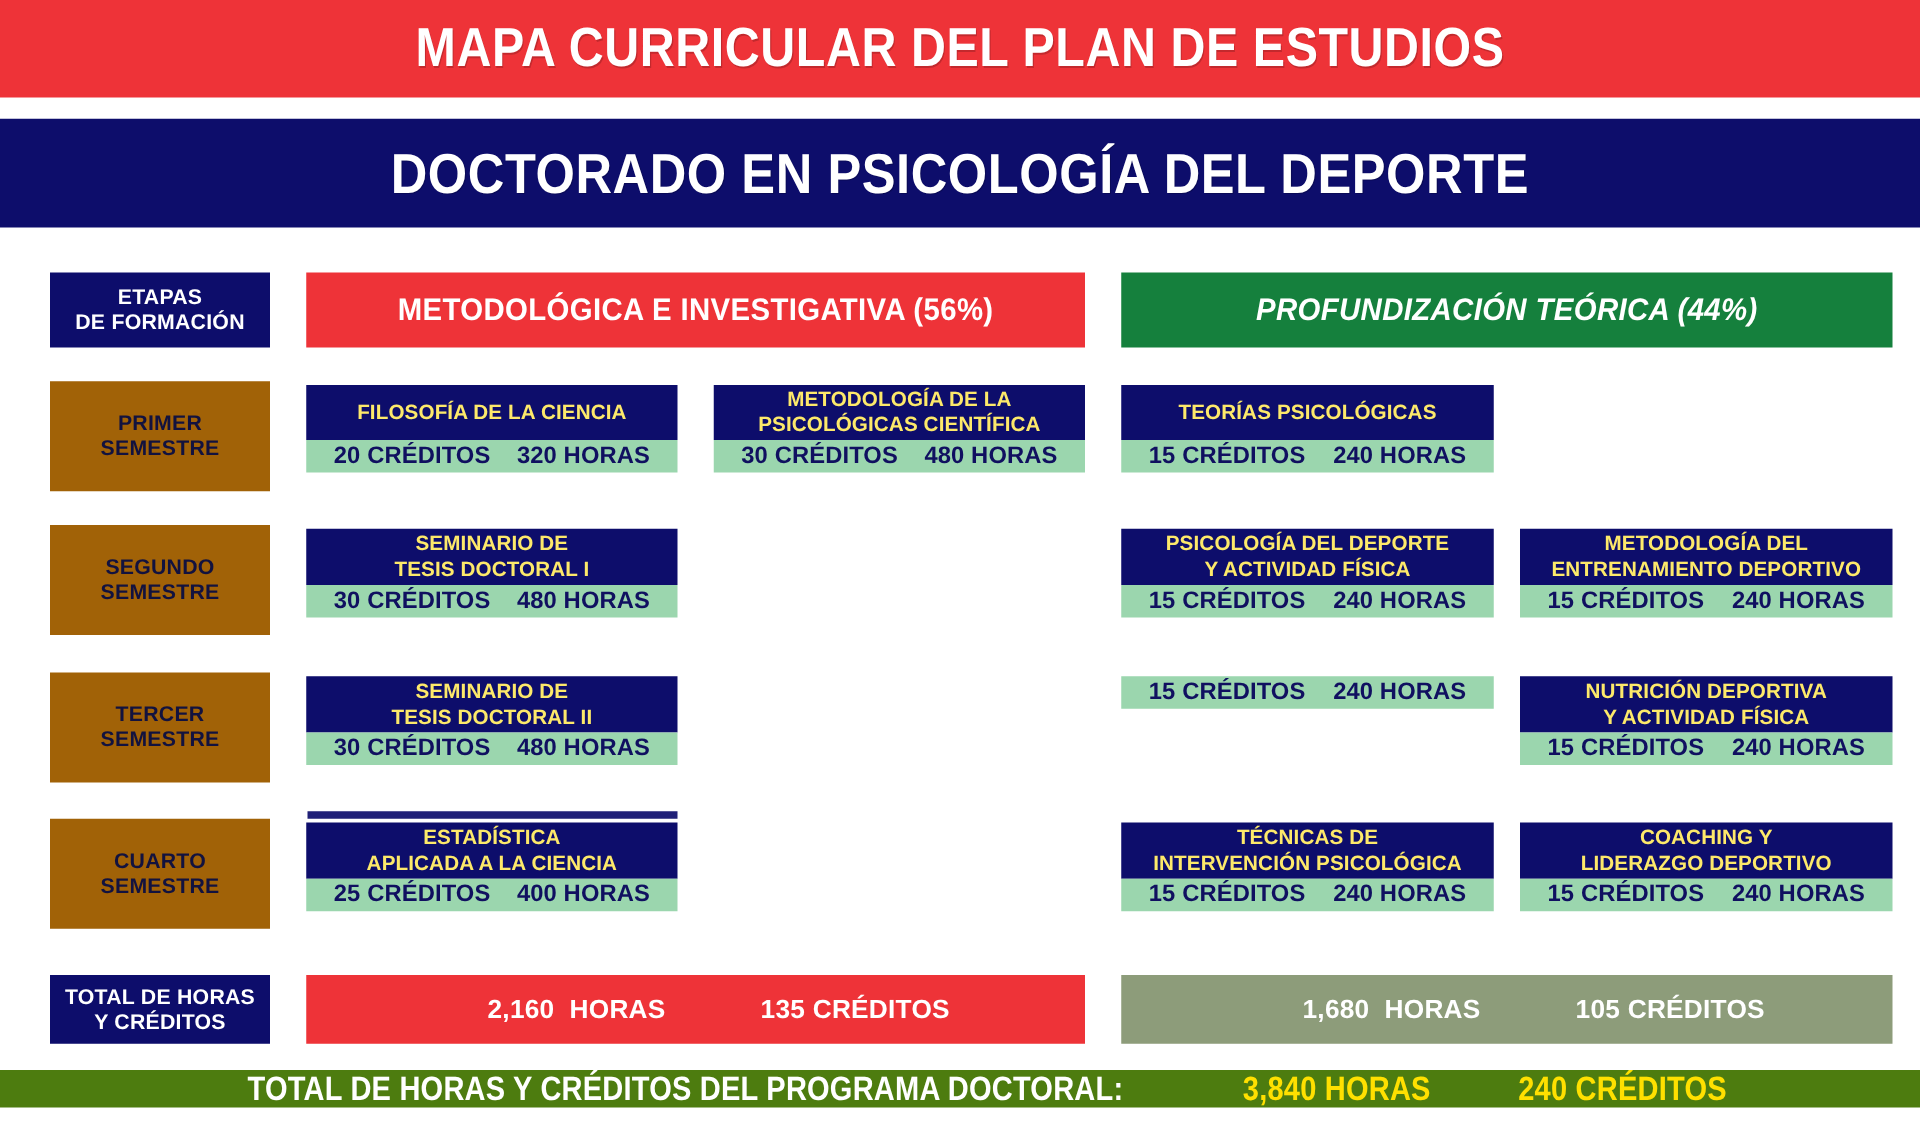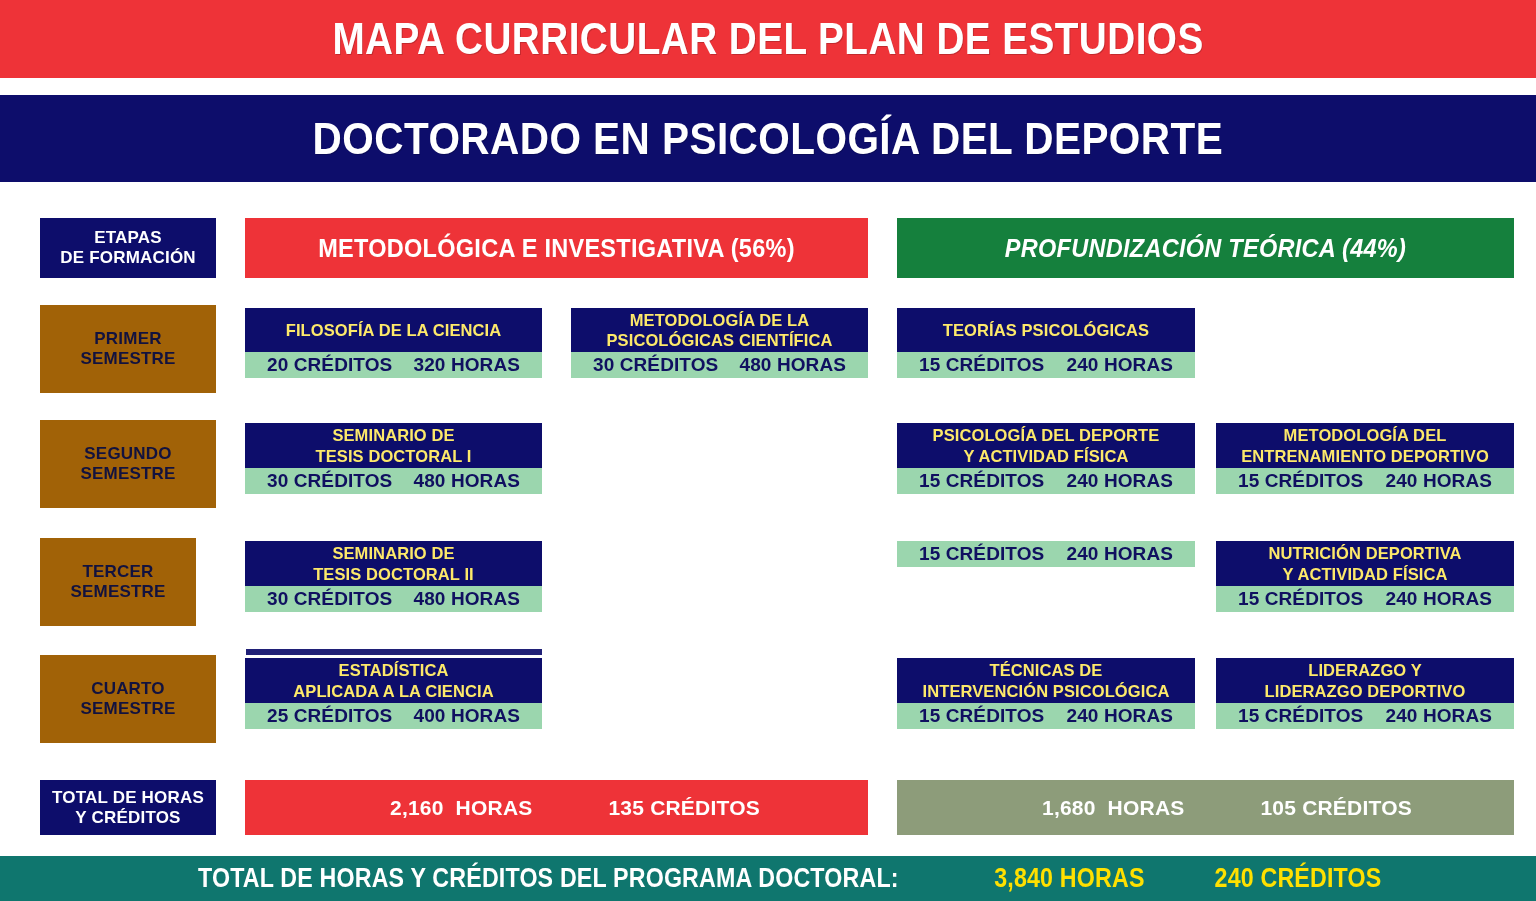--- a/index.html
+++ b/index.html
@@ -130,22 +130,22 @@
   .sliver {
     position: absolute;
     background: #0d0d6b;
     opacity: 0.92;
   }
 
   
   .footer {
     position: absolute;
     left: 0; top: 856px;
-    width: 1536px; height: 45px;
-    background: #0f766e;
+    width: 1536px; height: 30px;
+    background: #4d7c0f;
     display: flex; align-items: center; justify-content: center;
   }
   .footer .f-txt {
     color: #ffffff;
     font-size: 27px;
     font-weight: bold;
     transform: scaleX(0.86);
     white-space: pre;
     letter-spacing: 0.2px;
   }
@@ -271,21 +271,21 @@
         <span>METODOLOGÍA DEL</span><br>
         <span>ENTRENAMIENTO DEPORTIVO</span>
       </span>
     </div>
     <div class="meta">
       <span>15 CRÉDITOS</span>
       <span>240 HORAS</span>
     </div>
   </div>
 
-  <div class="cell lbl lbl-yellow" style="left:40px; top:356px; width:156px; height:88px;text-align:center;">
+  <div class="cell lbl lbl-yellow" style="left:40px; top:356px; width:176px; height:88px;text-align:center;">
     <div>
       <div>TERCER</div>
       <div>SEMESTRE</div>
     </div>
   </div>
 
   <div class="cell course" style="left:245px; top:359px; width:297px; height:71px;">
     <div class="name">
       <span>
         <span>SEMINARIO DE</span><br>
@@ -349,21 +349,21 @@
     </div>
     <div class="meta">
       <span>15 CRÉDITOS</span>
       <span>240 HORAS</span>
     </div>
   </div>
 
   <div class="cell course" style="left:1216px; top:476px; width:298px; height:71px;">
     <div class="name">
       <span>
-        <span>LIDERAZGO Y</span><br>
+        <span>COACHING Y</span><br>
         <span>LIDERAZGO DEPORTIVO</span>
       </span>
     </div>
     <div class="meta">
       <span>15 CRÉDITOS</span>
       <span>240 HORAS</span>
     </div>
   </div>
 
   <div class="cell lbl lbl-navy" style="left:40px; top:598px; width:176px; height:55px;">

